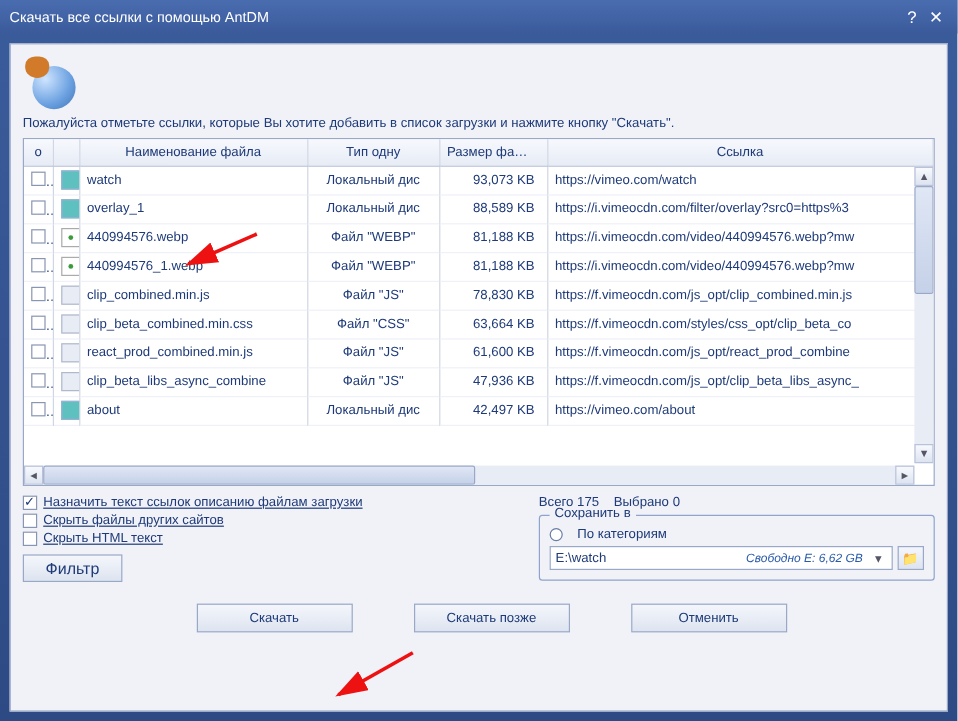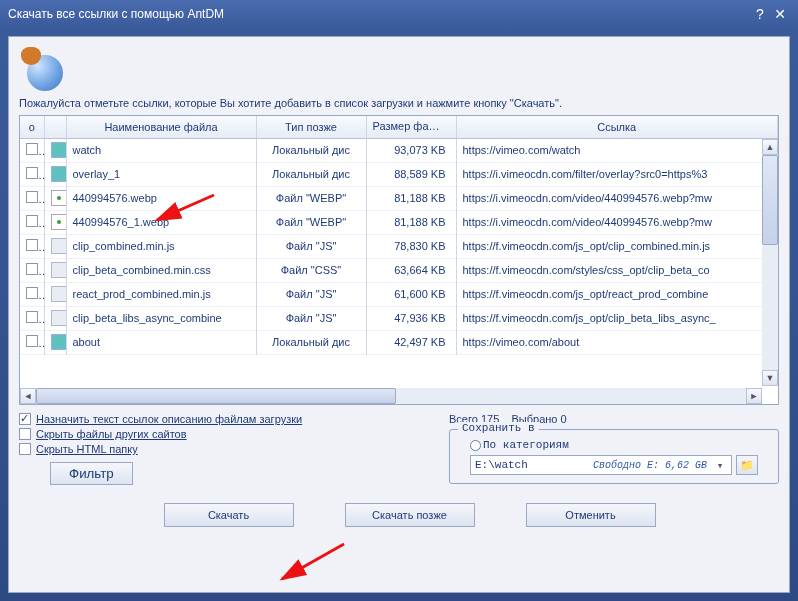--- a/index.html
+++ b/index.html
@@ -125,35 +125,33 @@
 .left-opts label { display:flex; align-items:flex-end; gap:5px; margin-bottom:3px;text-decoration:underline; }
 .left-opts .cb { width:12px; height:12px; border:1px solid #8895b3; background:#fff; display:inline-block; position:relative; }
 .left-opts .cb.checked::after { content:'✓'; position:absolute; top:-2px; left:0; font-size:11px; color:#1e3a78; }
 .filter-btn {
   margin-top: 4px;
   padding: 3px 18px;
   background: linear-gradient(#f4f6fb,#dde4f0);
   border: 1px solid #9aa8c8;
   color:#1e3a78;
   cursor:pointer;
-  margin-left:31px;
 }
 .right-opts { width: 330px; color:#1e3a78; }
 .stats { margin-bottom: 4px; }
 .save-group {
   border: 1px solid #8fa4cc;
   border-radius: 3px;
-  padding: 6px 20px 8px;
+  padding: 6px 8px 8px;
   position: relative;
-  font-family: Liberation Mono, monospace;
 }
 .save-group .legend {
   position:absolute; top:-8px; left:8px; background:#f0f2f8; padding:0 4px; color:#1e3a78;
 }
-.radio-row { display:flex; align-items:center; gap:2px; margin:3px 0; }
+.radio-row { display:flex; align-items:center; gap:12px; margin:3px 0; }
 .radio { width:11px; height:11px; border:1px solid #6a7da5; border-radius:50%; background:#fff; display:inline-block; position:relative; }
 .radio.checked::after { content:''; position:absolute; top:2px; left:2px; width:5px; height:5px; background:#1e3a78; border-radius:50%; }
 .path-row { display:flex; align-items:center; gap:4px; margin-top:4px; }
 .path-input {
   flex:1; height:20px; border:1px solid #9aa8c8; background:#fff; padding:0 4px;
   display:flex; align-items:center; justify-content:space-between;
 }
 .free-space { color:#2a5aa8; font-style:italic; font-size:10px; }
 .dd-btn { width:14px; text-align:center; color:#556; }
 .browse-btn {
@@ -198,21 +196,21 @@
     </div>
     <div class="instruction">Пожалуйста отметьте ссылки, которые Вы хотите добавить в список загрузки и нажмите кнопку "Скачать".</div>
 
     <div class="table-wrap">
       <table>
         <thead>
           <tr>
             <th class="col-chk">o</th>
             <th class="col-icon"></th>
             <th class="col-name">Наименование файла</th>
-            <th class="col-type">Тип позже</th>
+            <th class="col-type">Тип одну</th>
             <th class="col-size"><span>Размер файла</span><span>▾</span></th>
             <th class="col-link">Ссылка</th>
           </tr>
         </thead>
         <tbody id="tbody">
             <tr>
               <td class="col-chk"><span class="chkbox"></span></td>
               <td class="col-icon"><span class="ficon teal"></span></td>
               <td class="col-name">watch</td>
               <td class="col-type">Локальный дис</td>
@@ -307,21 +305,21 @@
         <label>
             <span class="cb checked"></span>
             <span>Назначить текст ссылок описанию файлам загрузки</span>
           </label>
         <label>
             <span class="cb"></span>
             <span>Скрыть файлы других сайтов</span>
           </label>
         <label>
             <span class="cb"></span>
-            <span>Скрыть HTML папку</span>
+            <span>Скрыть HTML текст</span>
           </label>
         <button class="filter-btn">Фильтр</button>
       </div>
 
       <div class="right-opts">
         <div class="stats">
           <span>Всего</span>
           <span>175</span>
           &nbsp;&nbsp;
           <span>Выбрано</span>

